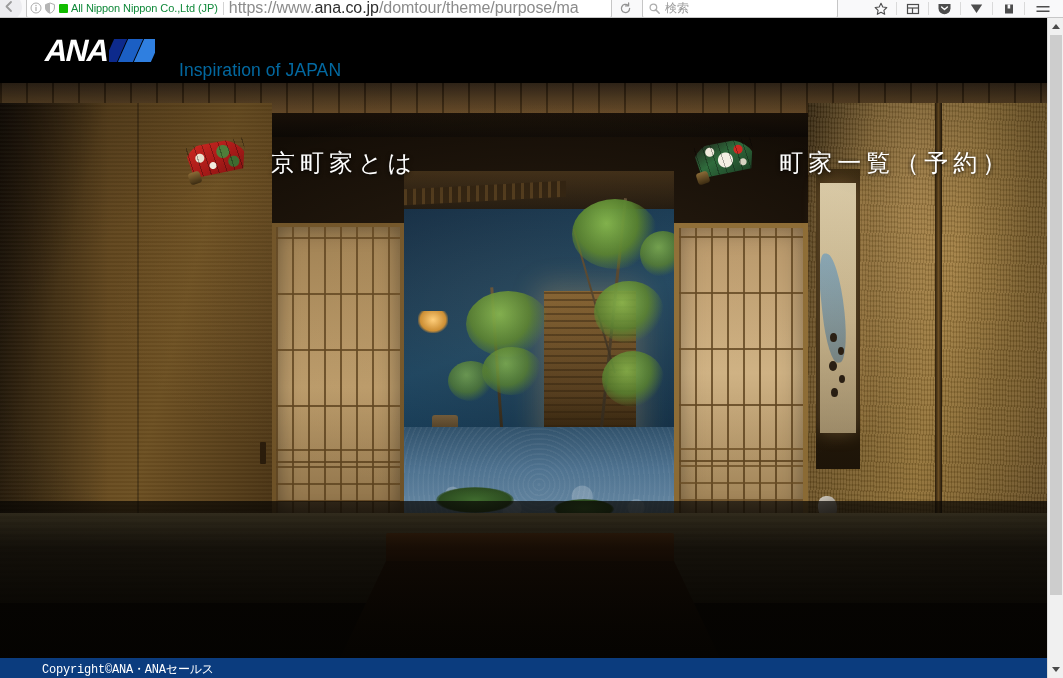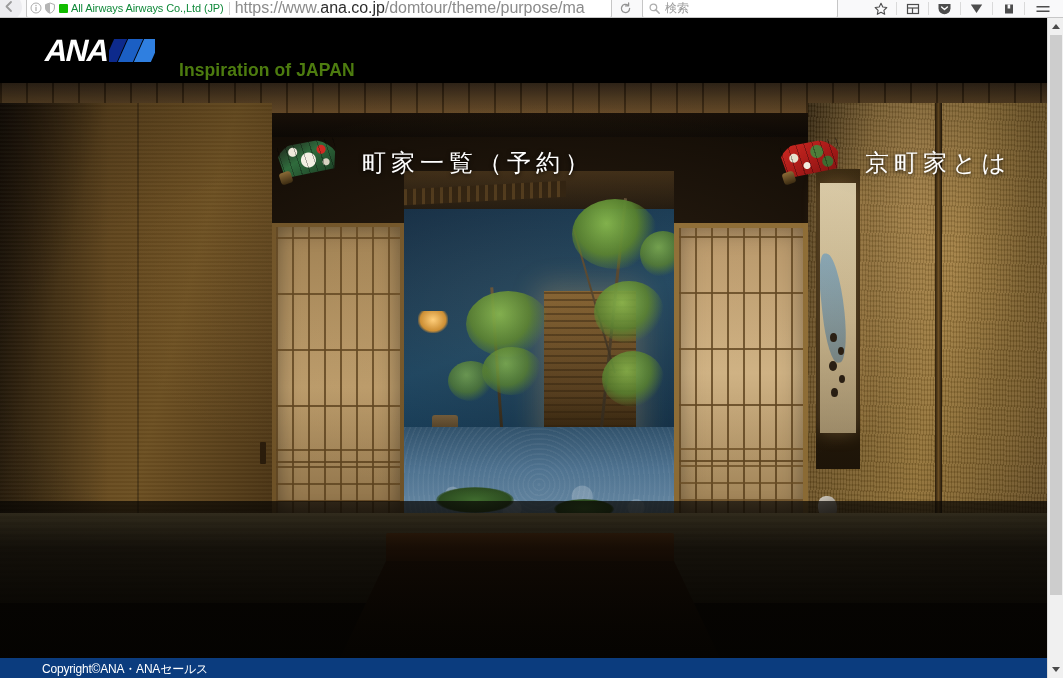--- a/index.html
+++ b/index.html
@@ -124,21 +124,21 @@
   }
   .ana-swoosh i {
     position: absolute; top: 0; height: 100%;
     display: block; transform: skewX(-24deg);
   }
   .sw1 { left: 0px;  width: 13px; background: #0d2a8c; }
   .sw2 { left: 14px; width: 15px; background: #1b5fc4; }
   .sw3 { left: 30px; width: 17px; background: #2f7fe0; }
   .ana-tagline {
     margin-left: 24px;
-    font-size: 17.5px; font-weight: bold; color: #4d7c0f;
+    font-size: 17.5px; font-weight: normal; color: #0369a1;
     letter-spacing: .1px;
     margin-top: 39px;
   }
 
   
   .hero {
     position: absolute; top: 65px; left: 0;
     width: 1047px; height: 575px;
     overflow: hidden;
     background: #140d06;
@@ -431,20 +431,21 @@
     background: linear-gradient(180deg,#8a6a36,#3c2c12);
     border-radius: 3px; transform: rotate(-18deg);
   }
 
   
   .footer {
     position:absolute; top:640px; left:0;
     width:1047px; height:20px;
     background: #0b3c7e;
     z-index: 40;
+    font-family: Liberation Mono, monospace;
   }
   .footer-text {
     position:absolute; left:42px; top:3px;
     font-size: 12px; color:#ffffff; white-space:nowrap;
     letter-spacing: -.2px;
   }
 
   
   .scrollbar {
     position:absolute; top:18px; right:0;
@@ -487,21 +488,21 @@
         <rect x="5.4" y="2.9" width="1.2" height="1.3" fill="#777"></rect>
       </svg>
       <svg width="12" height="12" viewBox="0 0 12 12">
         <path d="M6 1 L10.4 2.6 V6 C10.4 8.6 8.4 10.4 6 11.2 C3.6 10.4 1.6 8.6 1.6 6 V2.6 Z" fill="none" stroke="#777" stroke-width="1"></path>
         <path d="M6 1 L6 11.2 C3.6 10.4 1.6 8.6 1.6 6 V2.6 Z" fill="#888"></path>
       </svg>
     </span>
 
     <span class="ev-badge">
       <span class="ev-lock"></span>
-      <span class="ev-text">All Airways Airways Co.,Ltd (JP)</span>
+      <span class="ev-text">All Nippon Nippon Co.,Ltd (JP)</span>
     </span>
 
     <span class="url-sep"></span>
 
     <span class="url-text"><span>https://www.</span><span class="dom">ana.co.jp</span><span>/domtour/theme/purpose/ma</span></span>
   </div>
 
   <div class="reload-btn">
     <svg width="13" height="13" viewBox="0 0 13 13">
       <path d="M10.6 6.5 A4.1 4.1 0 1 1 9.2 3.4" fill="none" stroke="#5b5b5b" stroke-width="1.3" stroke-linecap="round"></path>
@@ -643,38 +644,38 @@
       </div>
 
       <div class="hero-vignette"></div>
     </div>
 
 
     <div class="nav-band"></div>
 
     <div class="nav-links">
 
+      <div class="nav-item first">
+        <span class="fan fan-red">
+          <span class="fan-body"></span>
+          <span class="fan-ribs"></span>
+          <span class="fan-pivot"></span>
+        </span>
+        <span class="nav-label">京町家とは</span>
+      </div>
+
       <div class="nav-item second">
         <span class="fan fan-green">
           <span class="fan-body"></span>
           <span class="fan-ribs"></span>
           <span class="fan-pivot"></span>
         </span>
         <span class="nav-label">町家一覧（予約）</span>
       </div>
 
-      <div class="nav-item first">
-        <span class="fan fan-red">
-          <span class="fan-body"></span>
-          <span class="fan-ribs"></span>
-          <span class="fan-pivot"></span>
-        </span>
-        <span class="nav-label">京町家とは</span>
-      </div>
-
     </div>
   </div>
 
   <div class="footer">
     <span class="footer-text">Copyright©ANA・ANAセールス</span>
   </div>
 </div>
 
 <div class="scrollbar">
   <div class="sb-btn up">

